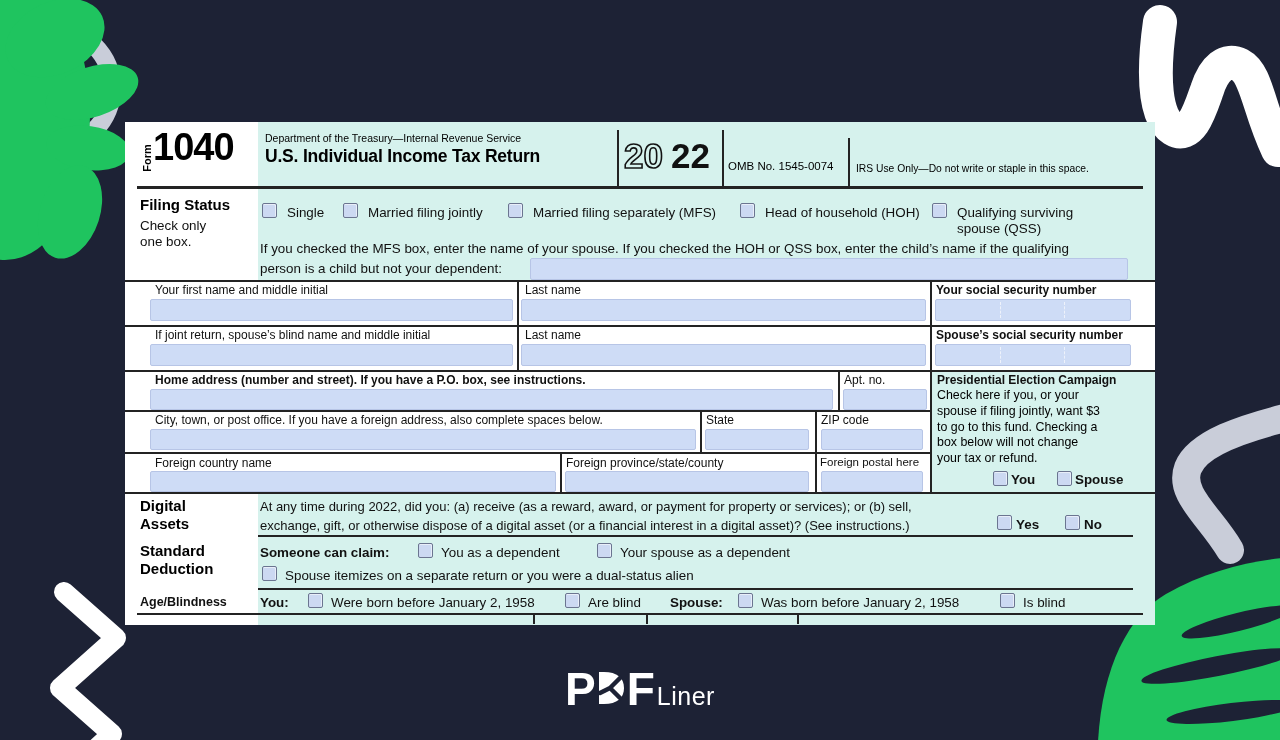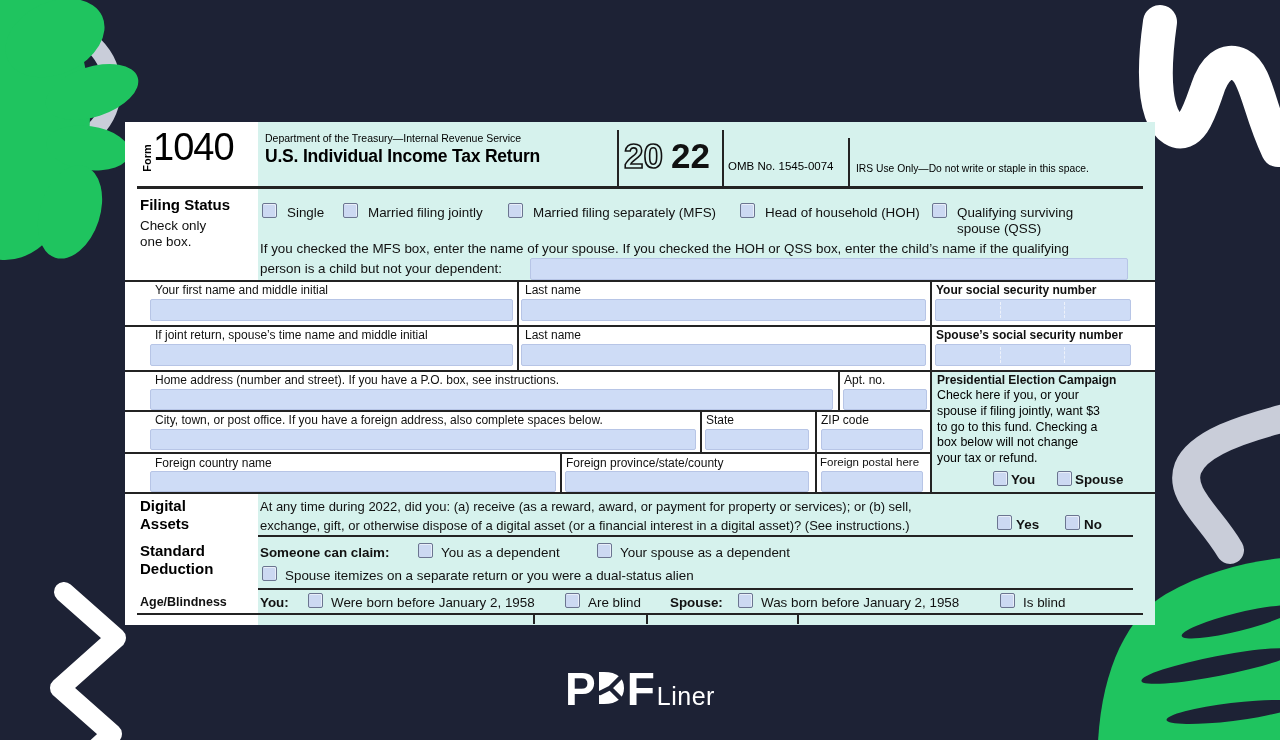--- a/index.html
+++ b/index.html
@@ -10,21 +10,21 @@
   .mint{position:absolute;background:#d6f2ed;}
   .hl{position:absolute;background:#232323;height:1.5px;}
   .vl{position:absolute;background:#232323;width:1.5px;}
   .fl{position:absolute;font-size:12px;color:#111;white-space:nowrap;line-height:1.2;}
   .b{font-weight:bold;}
   .t13{font-size:13.4px;}
   .inp{position:absolute;background:#cedcf6;border:1px solid #b7c5e6;border-radius:2px;box-sizing:border-box;}
   .cb{position:absolute;width:15px;height:15px;background:#ccd9f2;border:1px solid #6b7590;border-radius:2px;box-sizing:border-box;box-shadow:inset -1px 1px 0 rgba(255,255,255,.55);}
   .ssn-dash{position:absolute;top:2px;bottom:2px;width:0;border-left:1px dashed #eef2fb;}
   .formword{position:absolute;left:8px;top:30px;font-size:11px;font-weight:bold;transform:rotate(-90deg);transform-origin:center;}
-  .formnum{position:absolute;left:28px;top:6px;font-size:38px;font-weight:normal;letter-spacing:-1px;line-height:1;}
+  .formnum{position:absolute;left:28px;top:6px;font-size:38px;font-weight:bold;letter-spacing:-1px;line-height:1;}
   .dept{position:absolute;left:140px;top:10px;font-size:10.5px;}
   .ftitle{position:absolute;left:140px;top:24px;font-size:17.5px;font-weight:bold;letter-spacing:-0.2px;}
   .omb{position:absolute;left:603px;top:38px;font-size:11.5px;}
   .irsuse{position:absolute;left:731px;top:41px;font-size:10.3px;}
   .seclabel{position:absolute;font-size:15px;font-weight:bold;line-height:1.2;}
   .pecbody{position:absolute;left:812px;top:266px;font-size:12.4px;line-height:15.8px;}
   .tick{position:absolute;width:2px;height:9px;background:#232323;}
   .logo{position:absolute;left:0;top:666px;width:1280px;display:flex;justify-content:center;z-index:2;}
   .logo-inner{display:flex;align-items:baseline;}
   .logo-big{color:#fff;font-size:46px;font-weight:bold;letter-spacing:-1px;line-height:1;}
@@ -112,40 +112,40 @@
     <div class="fl" style="left:30px;top:161px;">Your first name and middle initial</div>
     <div class="fl" style="left:400px;top:161px;">Last name</div>
     <div class="fl b" style="left:811px;top:161px;">Your social security number</div>
     <div class="inp" style="left:25px;top:177px;width:363px;height:22px;"></div>
     <div class="inp" style="left:396px;top:177px;width:405px;height:22px;"></div>
     <div class="inp" style="left:810px;top:177px;width:196px;height:22px;">
       <span class="ssn-dash" style="left:33%;"></span>
         <span class="ssn-dash" style="left:66%;"></span>
     </div>
 
-    <div class="fl" style="left:30px;top:206px;">If joint return, spouse’s time name and middle initial</div>
+    <div class="fl" style="left:30px;top:206px;">If joint return, spouse’s blind name and middle initial</div>
     <div class="fl" style="left:400px;top:206px;">Last name</div>
     <div class="fl b" style="left:811px;top:206px;">Spouse’s social security number</div>
     <div class="inp" style="left:25px;top:222px;width:363px;height:22px;"></div>
     <div class="inp" style="left:396px;top:222px;width:405px;height:22px;"></div>
     <div class="inp" style="left:810px;top:222px;width:196px;height:22px;">
       <span class="ssn-dash" style="left:33%;"></span>
         <span class="ssn-dash" style="left:66%;"></span>
     </div>
 
     <div class="hl" style="left:0;top:288px;width:805px;"></div>
     <div class="hl" style="left:0;top:330px;width:805px;"></div>
     <div class="hl" style="left:0;top:370px;width:1030px;"></div>
     <div class="vl" style="left:713px;top:248px;height:40px;"></div>
     <div class="vl" style="left:575px;top:288px;height:42px;"></div>
     <div class="vl" style="left:690px;top:288px;height:42px;"></div>
     <div class="vl" style="left:435px;top:330px;height:40px;"></div>
     <div class="vl" style="left:690px;top:330px;height:40px;"></div>
 
-    <div class="fl" style="left:30px;top:251px;">Home address (number and street). If you have a P.O. box, see instructions.</div>
+    <div class="fl" style="left:30px;top:251px;font-weight:bold;">Home address (number and street). If you have a P.O. box, see instructions.</div>
     <div class="fl" style="left:719px;top:251px;">Apt. no.</div>
     <div class="inp" style="left:25px;top:267px;width:683px;height:21px;"></div>
     <div class="inp" style="left:718px;top:267px;width:84px;height:21px;"></div>
 
     <div class="fl" style="left:30px;top:291px;">City, town, or post office. If you have a foreign address, also complete spaces below.</div>
     <div class="fl" style="left:581px;top:291px;">State</div>
     <div class="fl" style="left:696px;top:291px;">ZIP code</div>
     <div class="inp" style="left:25px;top:307px;width:546px;height:21px;"></div>
     <div class="inp" style="left:580px;top:307px;width:104px;height:21px;"></div>
     <div class="inp" style="left:696px;top:307px;width:102px;height:21px;"></div>

